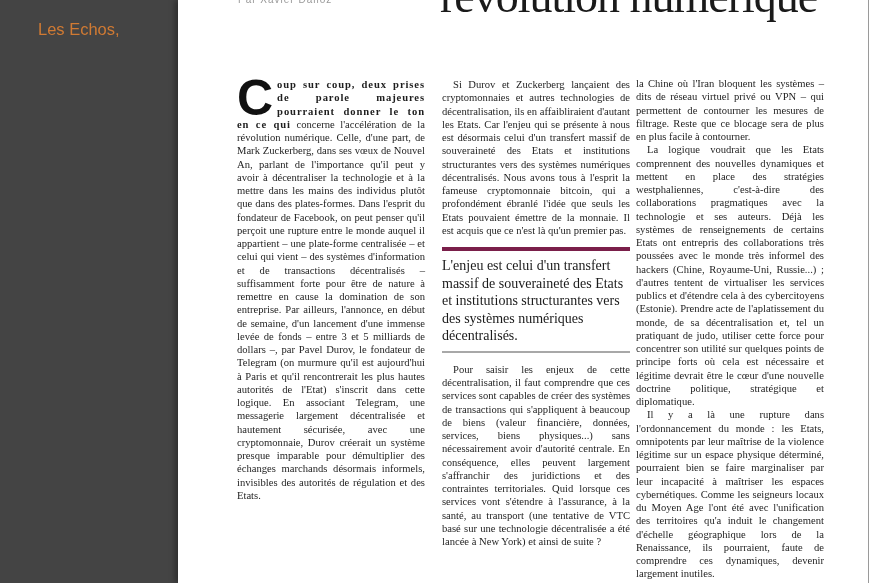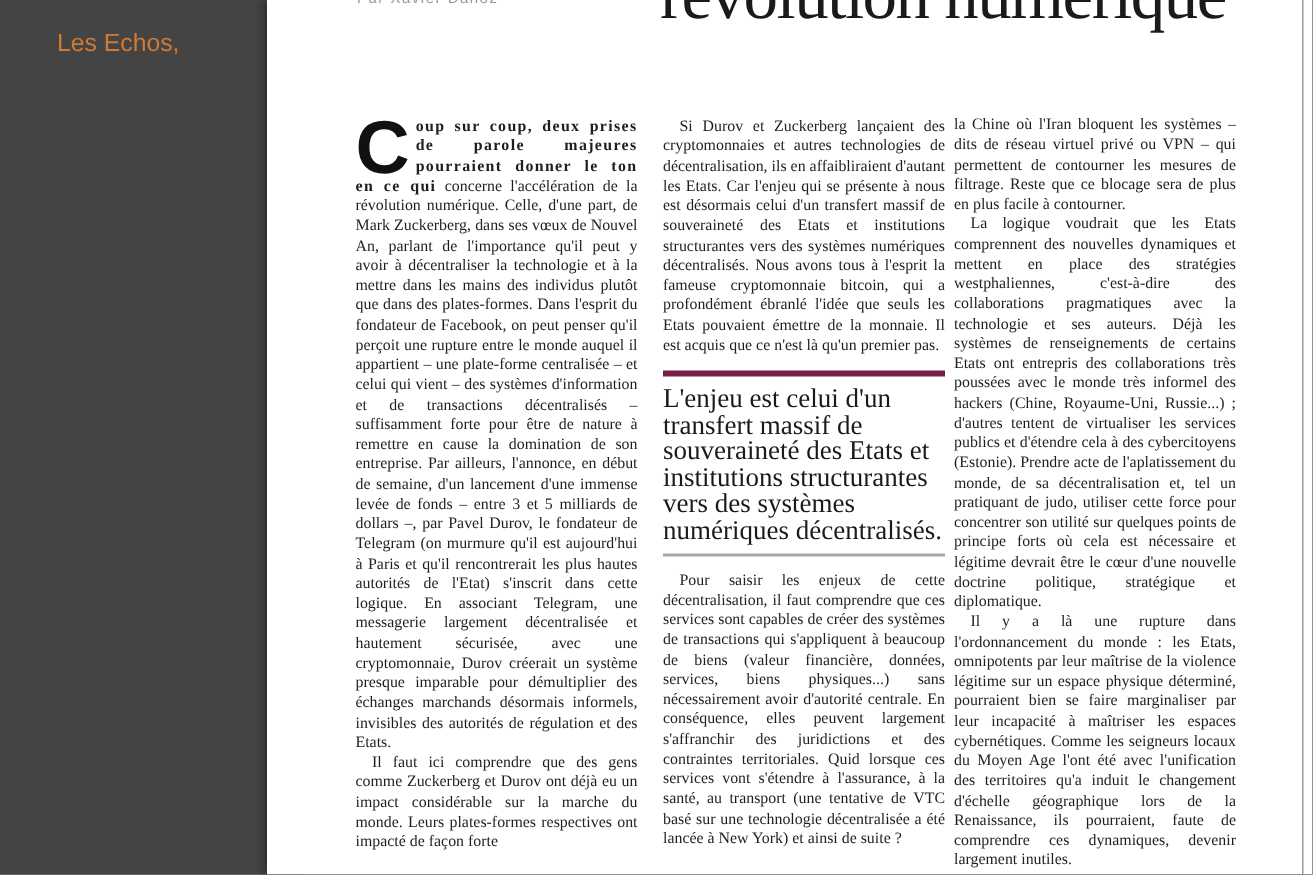--- a/index.html
+++ b/index.html
@@ -53,21 +53,21 @@
   .dropcap {
     float: left; font-family: "Liberation Sans", sans-serif; font-weight: bold;
     font-size: 50px; line-height: 38px; margin: 1px 6px 0 0; color: #111;
     letter-spacing: -2px;
   }
   .lead-bold { font-weight: bold; letter-spacing: 0.9px; }
 
   .pullquote-wrap { margin: 10px 0 10px 0; }
   .pullquote-bar { height: 4px; background: #7a1f4a; width: 100%; }
   .pullquote {
-    font-family: "Liberation Serif", serif; font-size: 18px; line-height: 17.6px;
+    font-family: "Liberation Serif", serif; font-size: 14px; line-height: 17.6px;
     color: #1a1a1a; padding: 6px 0 6px 0; text-align: left;
   }
   .pullquote-rule { height: 2px; background: #a8a8a8; width: 100%; }
 </style>
 </head>
 <body>
 
 <div class="sidebar">
   <div class="source-label">
     <div>Les Echos,</div>
@@ -76,21 +76,20 @@
 
 <div class="page">
   <div class="byline">Par Xavier Dalloz</div>
   <div class="headline">révolution numérique</div>
 
   <div class="col col1">
     <p class="noindent">
       <span class="dropcap">C</span><span class="lead-bold">oup sur coup, deux prises de parole majeures pourraient donner le ton en ce qui</span>
       <span>concerne l'accélération de la révolution numérique. Celle, d'une part, de Mark Zuckerberg, dans ses vœux de Nouvel An, parlant de l'importance qu'il peut y avoir à décentraliser la technologie et à la mettre dans les mains des individus plutôt que dans des plates-formes. Dans l'esprit du fondateur de Facebook, on peut penser qu'il perçoit une rupture entre le monde auquel il appartient – une plate-forme centralisée – et celui qui vient – des systèmes d'information et de transactions décentralisés – suffisamment forte pour être de nature à remettre en cause la domination de son entreprise. Par ailleurs, l'annonce, en début de semaine, d'un lancement d'une immense levée de fonds – entre 3 et 5 milliards de dollars –, par Pavel Durov, le fondateur de Telegram (on murmure qu'il est aujourd'hui à Paris et qu'il rencontrerait les plus hautes autorités de l'Etat) s'inscrit dans cette logique. En associant Telegram, une messagerie largement décentralisée et hautement sécurisée, avec une cryptomonnaie, Durov créerait un système presque imparable pour démultiplier des échanges marchands désormais informels, invisibles des autorités de régulation et des Etats.</span>
     </p>
-    <p>Il faut ici comprendre que des gens comme Zuckerberg et Durov ont déjà eu un impact considérable sur la marche du monde. Leurs plates-formes respectives ont impacté de façon forte</p>
   </div>
 
   <div class="col col2">
     <p>Si Durov et Zuckerberg lançaient des cryptomonnaies et autres technologies de décentralisation, ils en affaibliraient d'autant les Etats. Car l'enjeu qui se présente à nous est désormais celui d'un transfert massif de souveraineté des Etats et institutions structurantes vers des systèmes numériques décentralisés. Nous avons tous à l'esprit la fameuse cryptomonnaie bitcoin, qui a profondément ébranlé l'idée que seuls les Etats pouvaient émettre de la monnaie. Il est acquis que ce n'est là qu'un premier pas.</p>
     <div class="pullquote-wrap">
       <div class="pullquote-bar"></div>
       <div class="pullquote">L'enjeu est celui d'un transfert massif de souveraineté des Etats et institutions structurantes vers des systèmes numériques décentralisés.</div>
       <div class="pullquote-rule"></div>
     </div>
     <p>Pour saisir les enjeux de cette décentralisation, il faut comprendre que ces services sont capables de créer des systèmes de transactions qui s'appliquent à beaucoup de biens (valeur financière, données, services, biens physiques...) sans nécessairement avoir d'autorité centrale. En conséquence, elles peuvent largement s'affranchir des juridictions et des contraintes territoriales. Quid lorsque ces services vont s'étendre à l'assurance, à la santé, au transport (une tentative de VTC basé sur une technologie décentralisée a été lancée à New York) et ainsi de suite ?</p>

